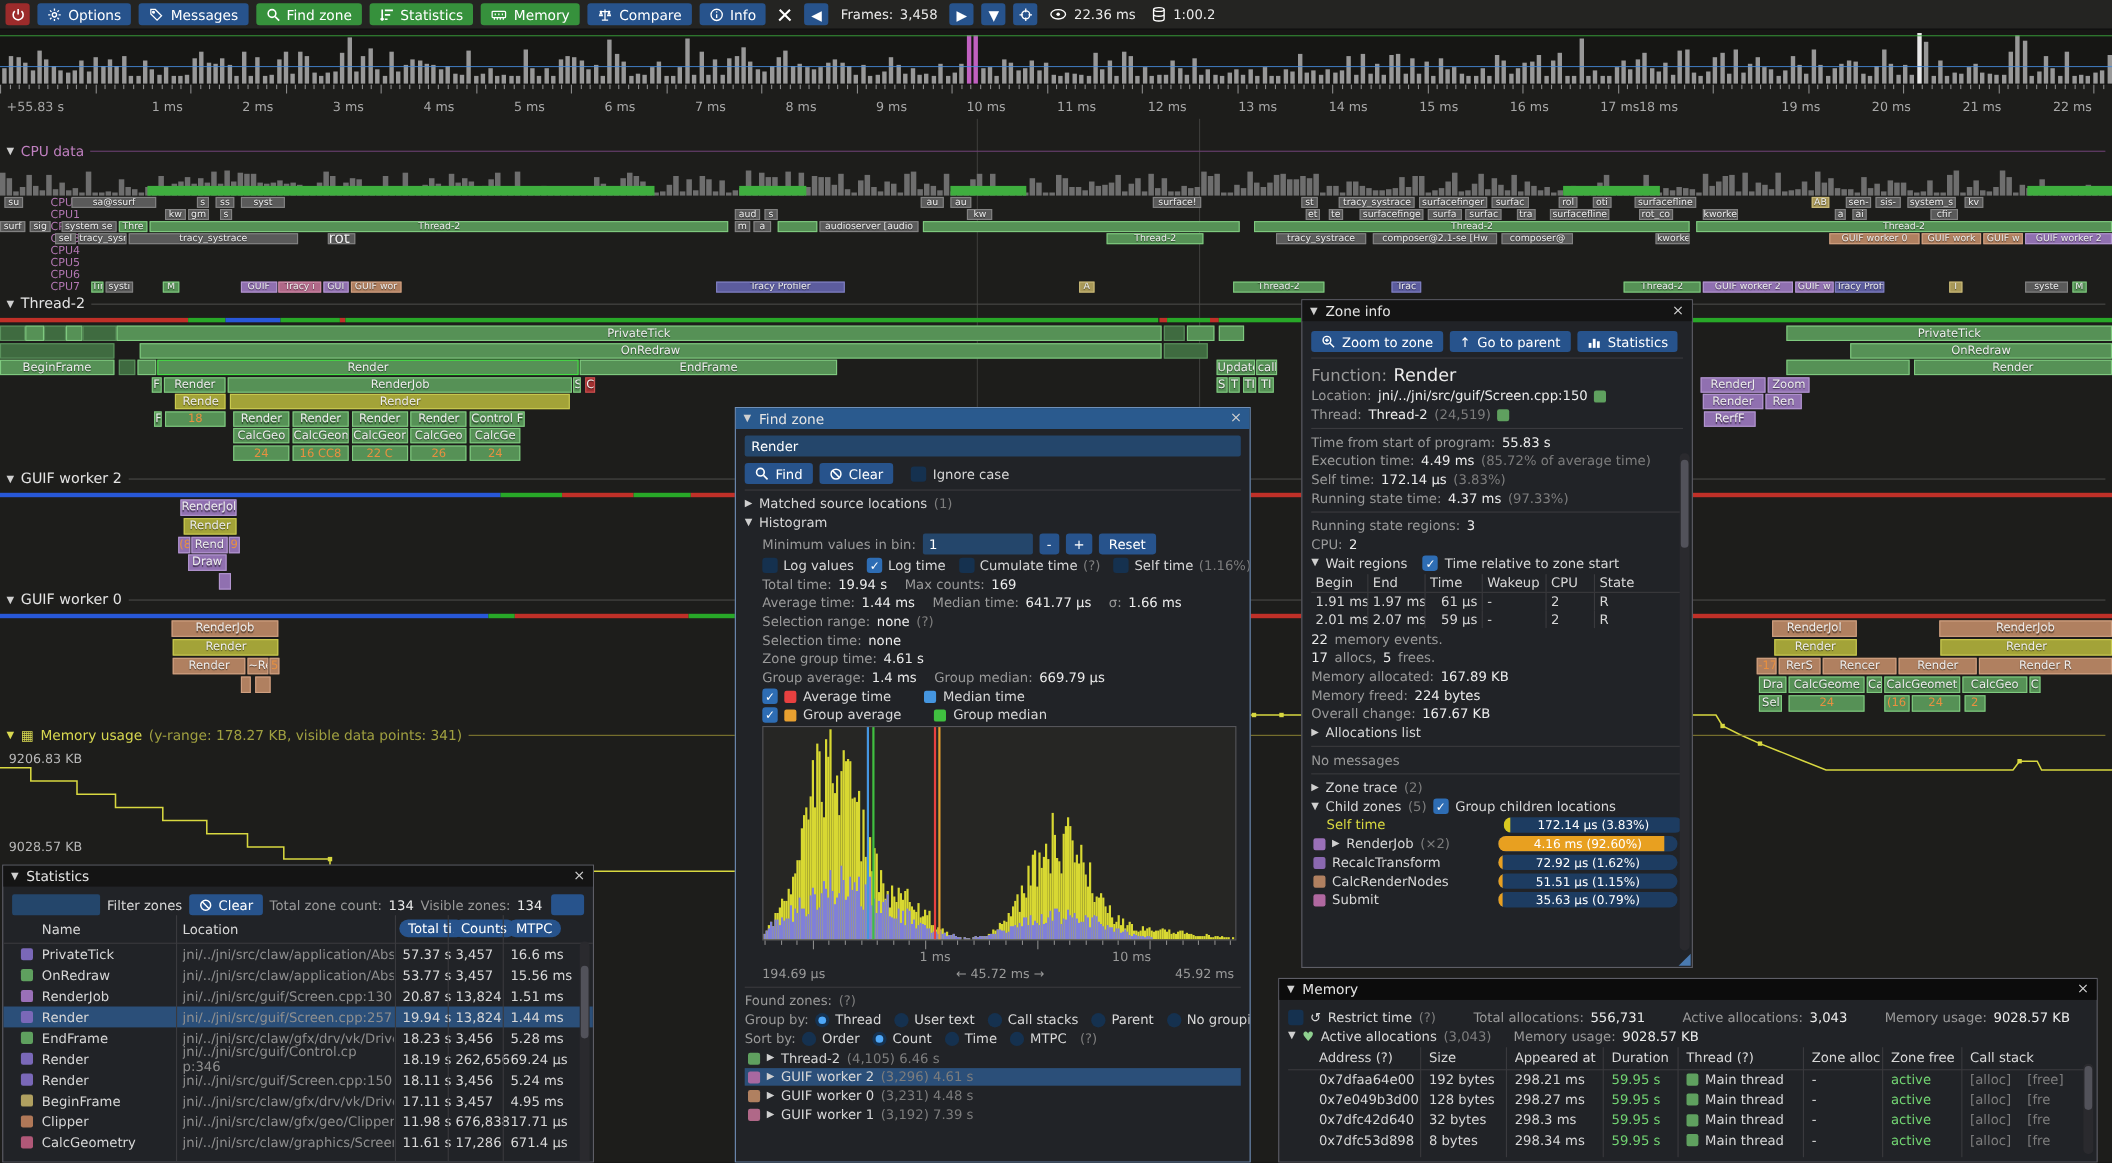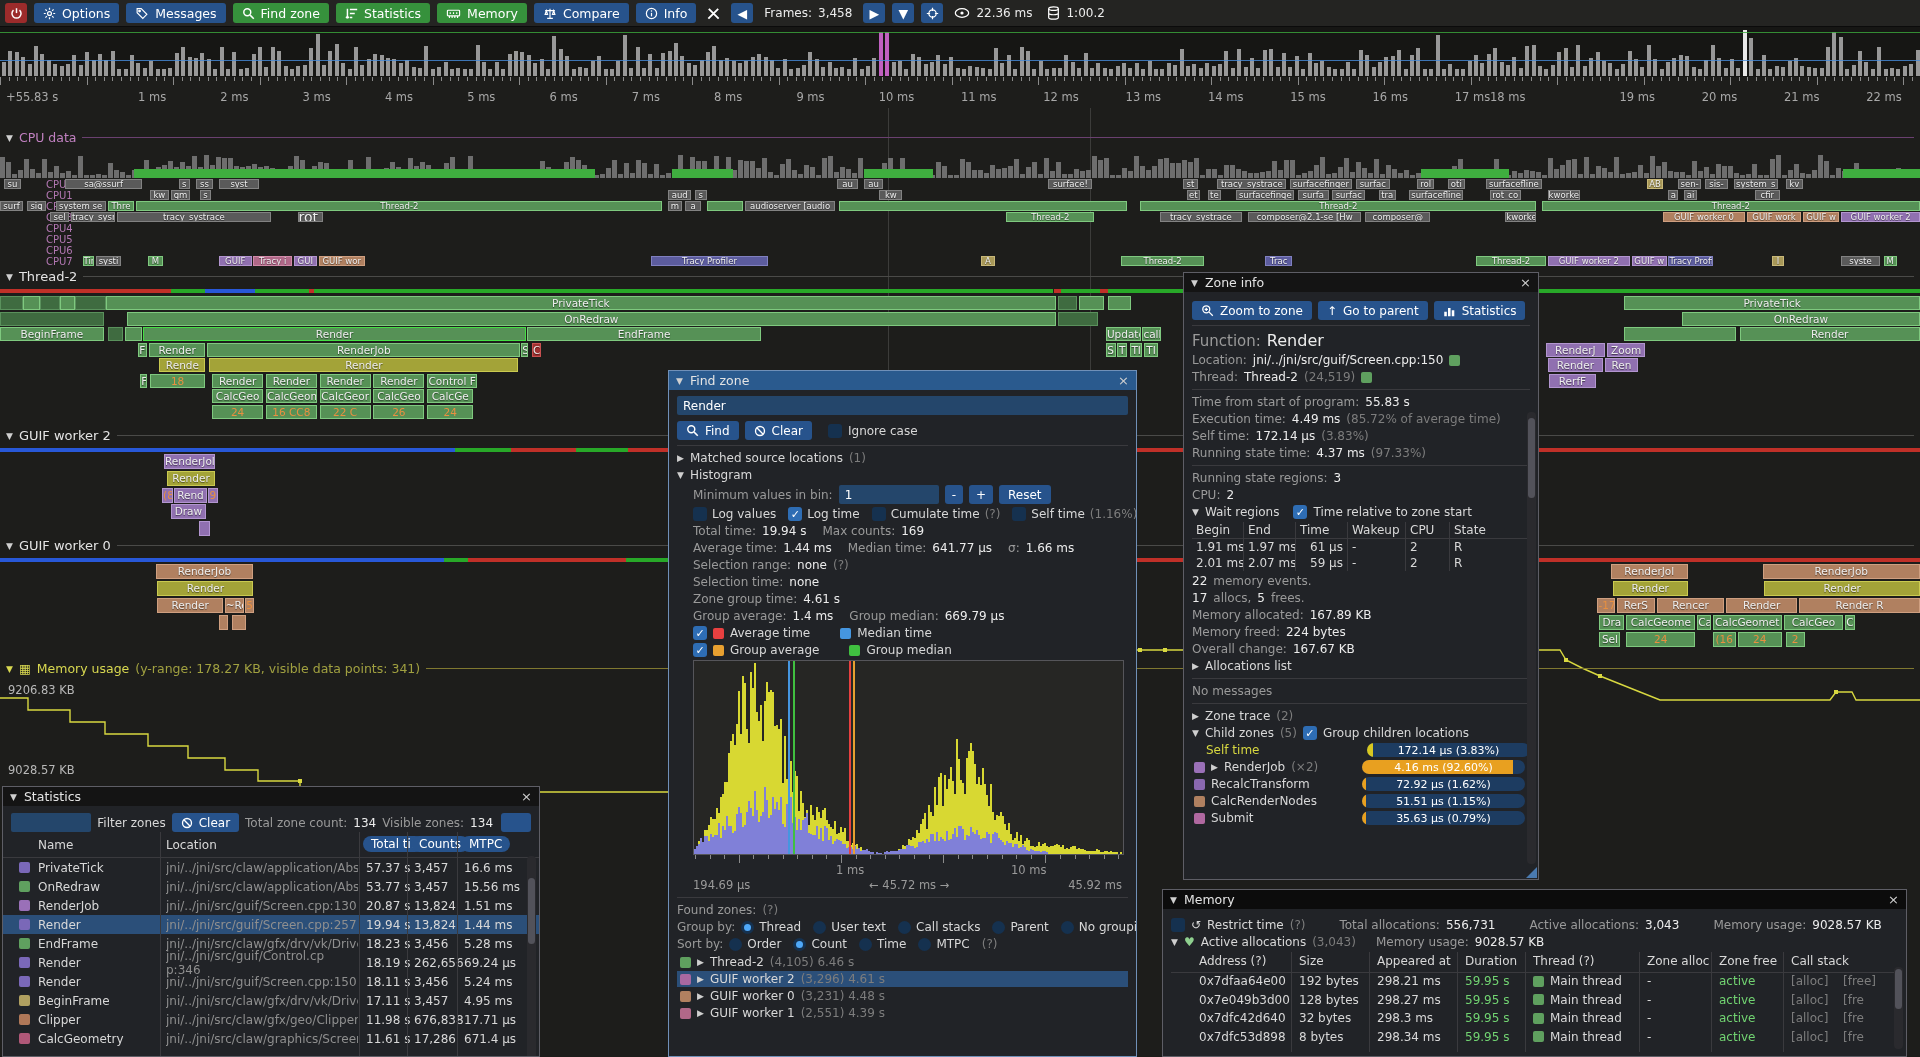--- a/index.html
+++ b/index.html
@@ -2113,21 +2113,21 @@
           <div class="row" style="margin: 1px 0px; padding: 1px 3px;">
             <div class="swatch" style="background: rgb(176, 128, 96);"></div>
             <div class="tri">▶</div>
             <div>GUIF worker 0</div>
             <div class="dim">(3,231) 4.48 s</div>
           </div>
           <div class="row" style="margin: 1px 0px; padding: 1px 3px;">
             <div class="swatch" style="background: rgb(176, 104, 136);"></div>
             <div class="tri">▶</div>
             <div>GUIF worker 1</div>
-            <div class="dim">(2,551) 4.39 s</div>
+            <div class="dim">(3,192) 7.39 s</div>
           </div>
         </div>
     </div>
   </div>
 
   <div class="win" id="win-zone" style="left:1183px;top:272px;width:356px;height:608px;z-index:7">
     <div class="titlebar">
       <span class="tri">▼</span>
       <span>Zone info</span>
       <span class="x">×</span>

